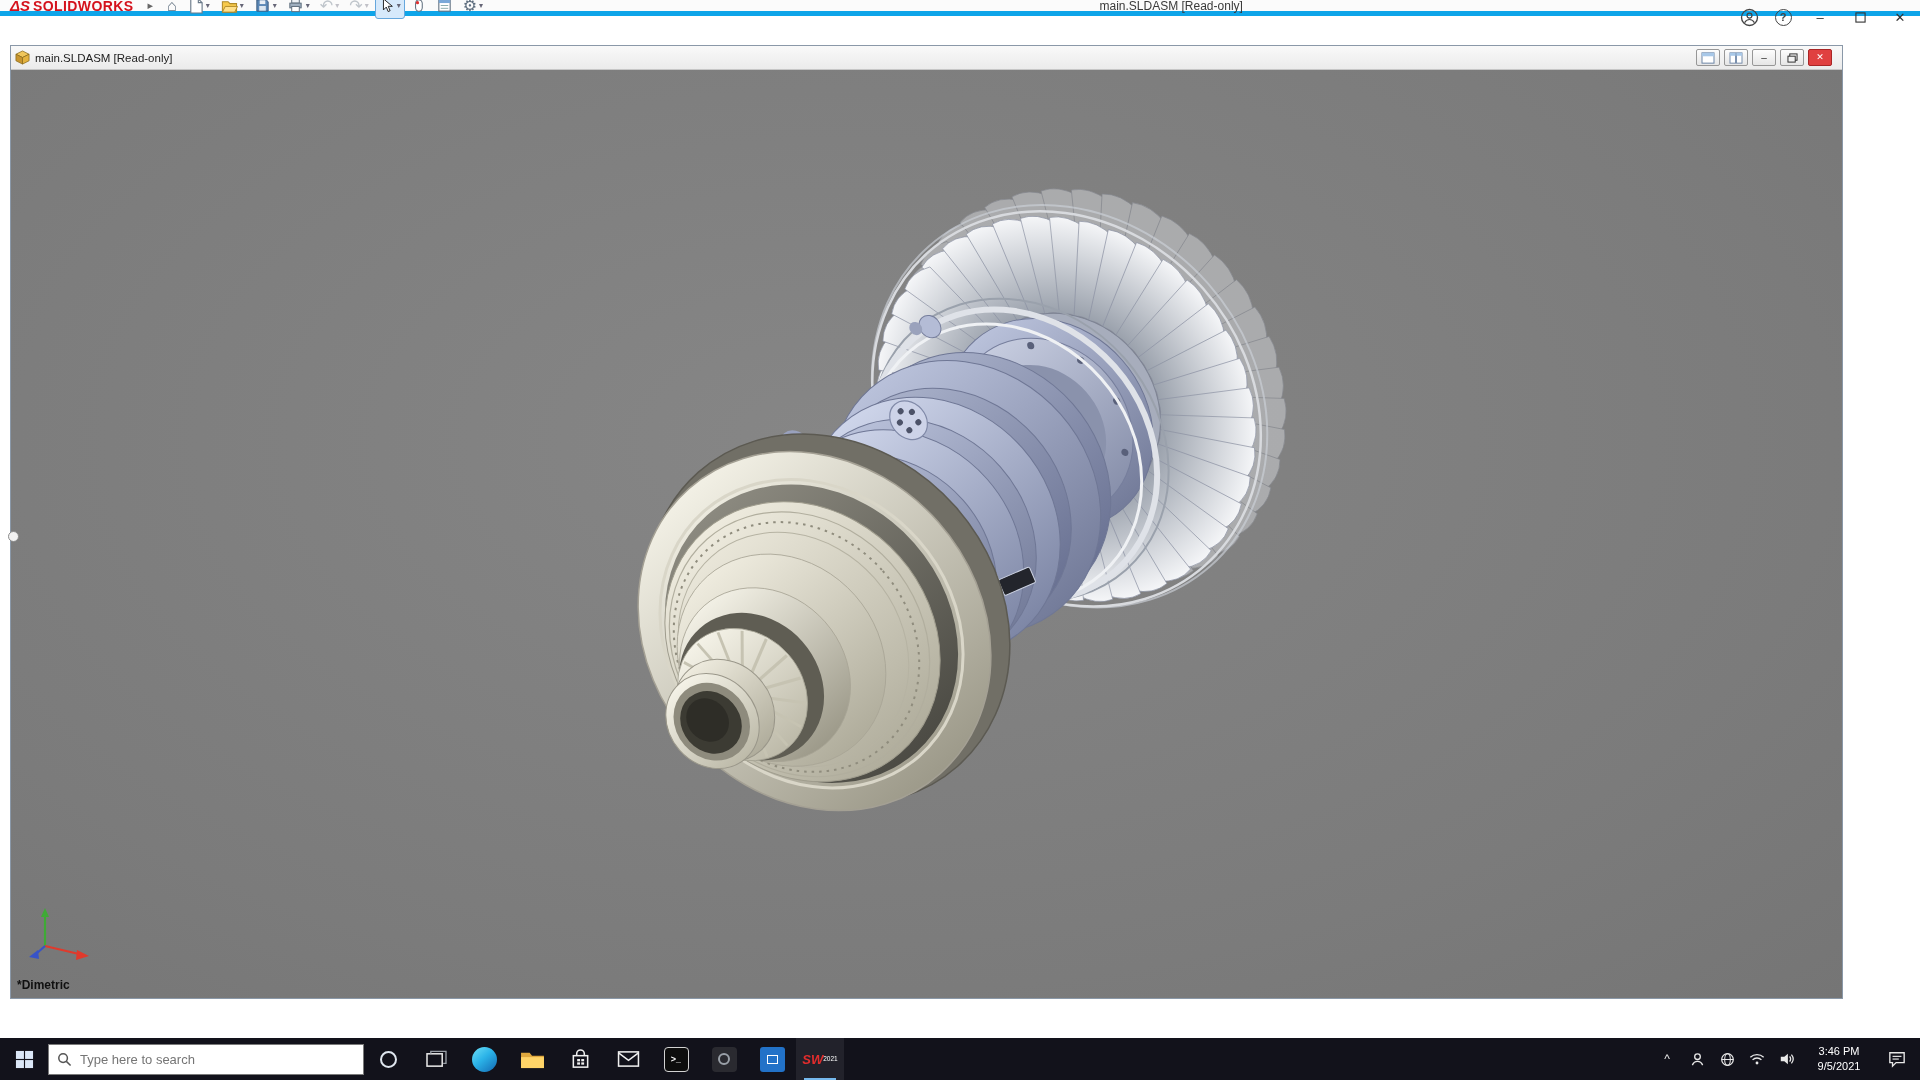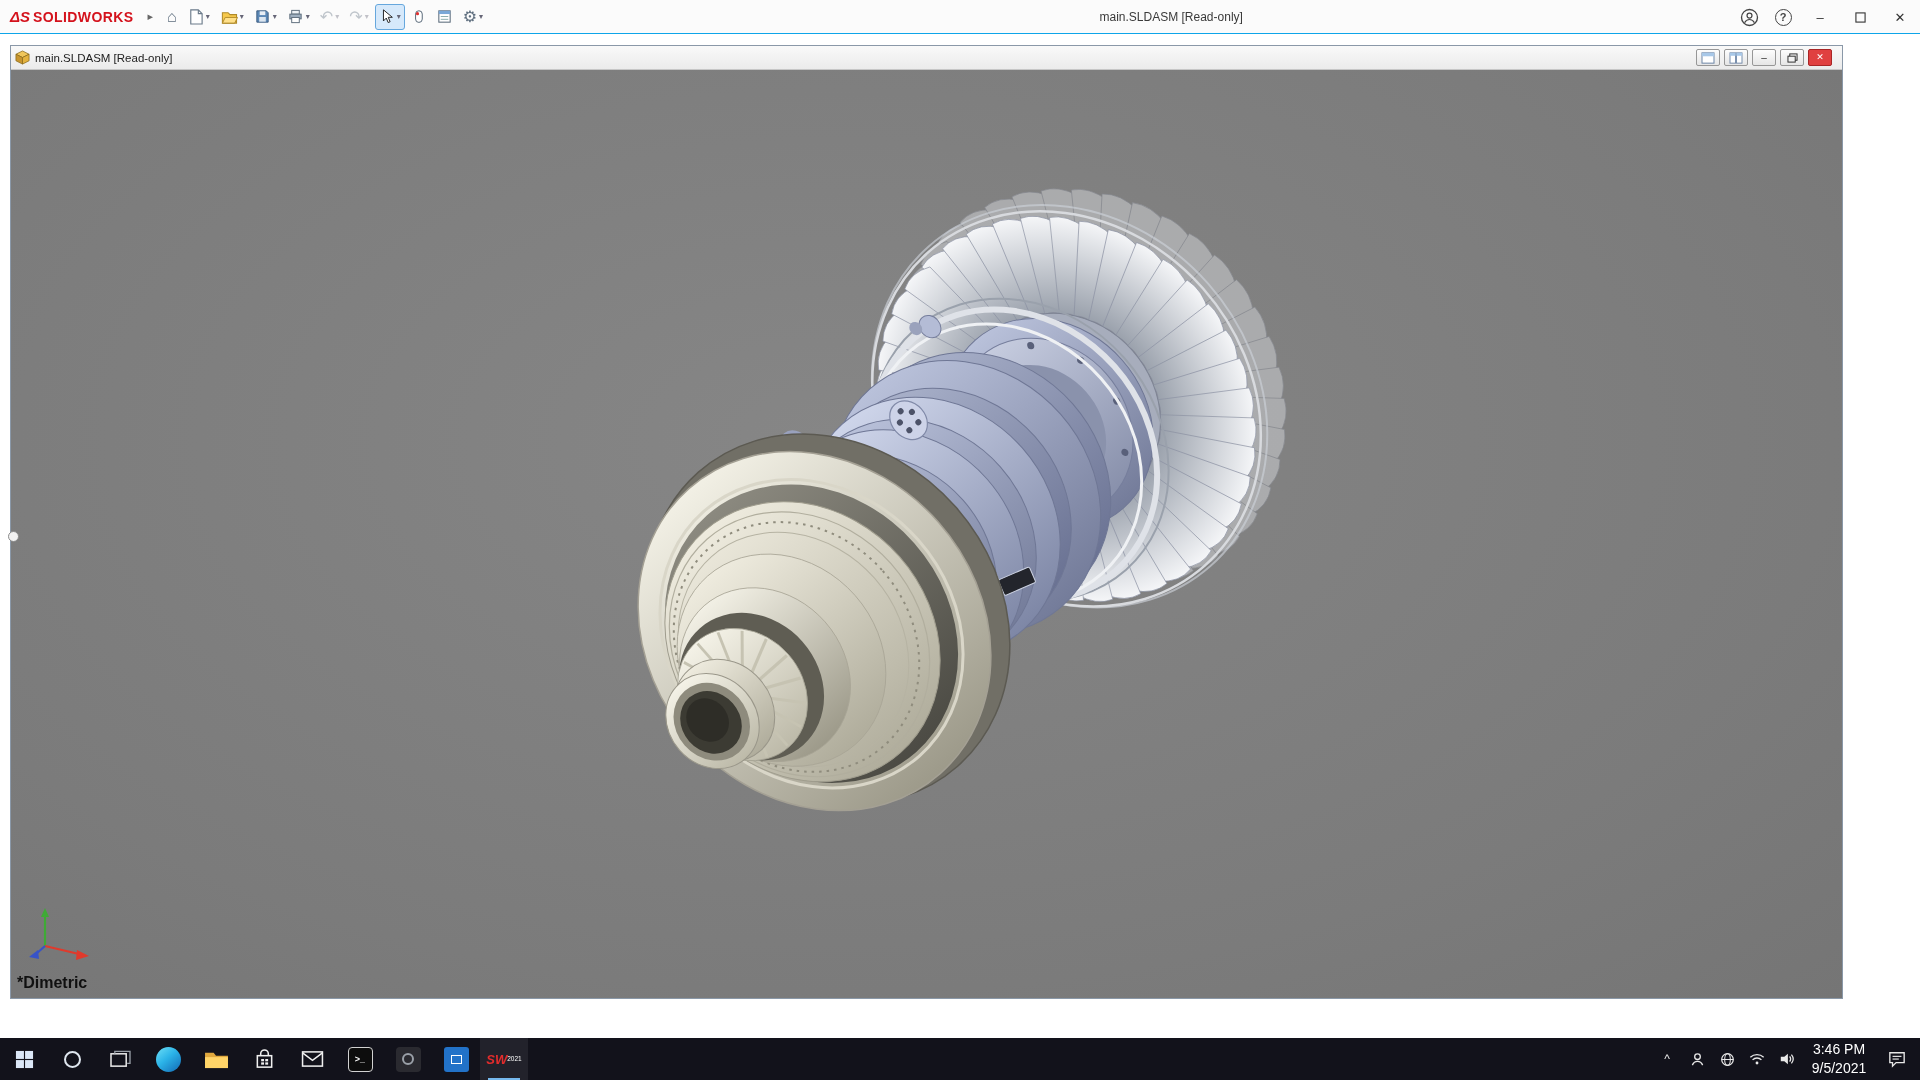--- a/index.html
+++ b/index.html
@@ -1,22 +1,22 @@
 <!DOCTYPE html>
 <html><head>
 <meta charset="utf-8">
 <style>
   * { margin:0; padding:0; box-sizing:border-box; }
   html,body { width:1920px; height:1080px; overflow:hidden; }
   body { font-family:"Liberation Sans","DejaVu Sans",sans-serif; background:#ffffff; }
   .screen { position:relative; width:1920px; height:1080px; background:#ffffff; }
 
   
-  .titlebar { position:absolute; top:0; left:0; width:1920px; height:34px;
-    background:#fbfbfb; border-bottom:1px solid #0ea5e9; display:flex; align-items:center; }
+  .titlebar { position:absolute; top:0; left:0; width:1920px; height:16px;
+    background:#fbfbfb; border-bottom:5px solid #0ea5e9; display:flex; align-items:center; }
   .brand { display:flex; align-items:baseline; margin-left:10px; color:#d4121c; white-space:nowrap; }
   .brand .dspre { font-style:italic; font-weight:bold; font-size:15px; margin-right:3px; }
   .brand .solid { font-weight:bold; font-size:14px; letter-spacing:.4px; }
   .brand .works { font-weight:bold; font-size:14px; letter-spacing:.4px; }
   .flyout { color:#666; font-size:11px; margin:0 10px 0 14px; background:none; border:none; cursor:pointer; }
   .qat { display:flex; align-items:center; gap:2px; }
   .qbtn { display:flex; align-items:center; gap:2px; background:none; border:1px solid transparent;
     border-radius:3px; height:26px; padding:0 3px; cursor:pointer; }
   .qbtn.active { background:#d6e9fb; border-color:#66a7dd; }
   .qbtn.disabled { opacity:.38; }
@@ -41,21 +41,21 @@
   .docbtn { width:24px; height:17px; background:linear-gradient(#fdfdfd,#e6e6e6); border:1px solid #979797;
     border-radius:2px; display:flex; align-items:center; justify-content:center; font-size:10px; color:#333; cursor:pointer; }
   .docbtn.close { background:#e04040; border-color:#a82626; color:#fff; font-size:9px; }
   .docbtn span { line-height:1; }
 
   
   .viewport { position:absolute; left:0; top:24px; right:0; bottom:0; overflow:hidden;
     background:radial-gradient(ellipse at 45% 40%, #868686 0%, #7b7b7b 70%, #757575 100%); }
   .model-svg { position:absolute; left:0; top:0; width:100%; height:100%; }
   .triad { position:absolute; left:16px; top:834px; }
-  .view-label { position:absolute; left:6px; bottom:6px; font-size:16px; font-weight:600; color:#101010; }
+  .view-label { position:absolute; left:6px; bottom:6px; font-size:12px; font-weight:600; color:#101010; }
   .collapse-tab { position:absolute; left:-3px; top:485px; width:11px; height:11px; border-radius:50%;
     background:#f2f2f2; border:1px solid #8a8a8a; cursor:pointer; padding:0; }
 
   
   .taskbar { position:absolute; left:0; bottom:0; width:1920px; height:42px; background:#12121b;
     display:flex; align-items:center; }
   .tb-app { width:48px; height:42px; background:none; border:none; display:flex; flex-direction:column;
     align-items:center; justify-content:center; cursor:pointer; position:relative; }
   .tb-app.active { background:rgba(255,255,255,.07); }
   .tb-app.active::after { content:""; position:absolute; bottom:0; left:8px; right:8px; height:2px; background:#76b9ed; }
@@ -71,21 +71,21 @@
   .blue-app { width:25px; height:25px; border-radius:3px; background:#2272c8; display:flex; align-items:center; justify-content:center; }
   .blue-app i { width:11px; height:9px; border:1.6px solid #fff; display:block; }
   .term-app { width:25px; height:25px; border-radius:4px; background:#0d0d0d; border:1.5px solid #d2d2d2;
     color:#fff; font-size:9px; font-weight:bold; display:flex; align-items:center; justify-content:center; }
   .sw-badge { display:flex; flex-direction:row; align-items:center; line-height:1; }
   .sw-badge .sw { color:#e22c2c; font-weight:bold; font-size:13px; font-style:italic; }
   .sw-badge .yr { color:#ffffff; font-size:6.5px; margin-top:1px; }
   .tray { margin-left:auto; display:flex; align-items:center; gap:4px; padding-right:4px; }
   .tray-btn { background:none; border:none; color:#e8e8e8; width:26px; height:42px; display:flex;
     align-items:center; justify-content:center; cursor:pointer; font-size:12px; }
-  .clock { color:#ffffff; font-size:14px; text-align:center; line-height:1.35; width:70px; cursor:pointer; }
+  .clock { color:#ffffff; font-size:11px; text-align:center; line-height:1.35; width:70px; cursor:pointer; }
   .action-btn { width:38px; height:42px; background:none; border:none; display:flex; align-items:center; justify-content:center; cursor:pointer; }
 
   svg { display:block; }
 </style>
 </head>
 <body>
 
 <div class="screen">
 
   <header class="titlebar">
@@ -428,20 +428,27 @@
 
   <footer class="taskbar">
     <button class="tb-app">
       <svg width="19" height="19" viewBox="0 0 20 20">
         <rect x="1" y="1" width="8.4" height="8.4" fill="#dce8f8"></rect>
           <rect x="10.6" y="1" width="8.4" height="8.4" fill="#dce8f8"></rect>
         <rect x="1" y="10.6" width="8.4" height="8.4" fill="#dce8f8"></rect>
           <rect x="10.6" y="10.6" width="8.4" height="8.4" fill="#dce8f8"></rect>
       </svg>
     </button>
+    <div class="searchbox">
+      <svg width="15" height="15" viewBox="0 0 16 16">
+        <circle cx="6.5" cy="6.5" r="4.6" fill="none" stroke="#555" stroke-width="1.6"></circle>
+        <line x1="10" y1="10" x2="14.5" y2="14.5" stroke="#555" stroke-width="1.6"></line>
+      </svg>
+      <input type="text" placeholder="Type here to search" style="">
+    </div>
     <button class="tb-app">
       <span class="cortana-ring"></span>
     </button>
     <button class="tb-app">
       <svg width="21" height="19" viewBox="0 0 22 20">
         <rect x="1" y="4" width="16" height="13" fill="none" stroke="#e8e8e8" stroke-width="1.6"></rect>
         <path d="M5 4V1.5h16V14h-3" fill="none" stroke="#9aa0a8" stroke-width="1.4"></path>
       </svg>
     </button>
     <button class="tb-app">

